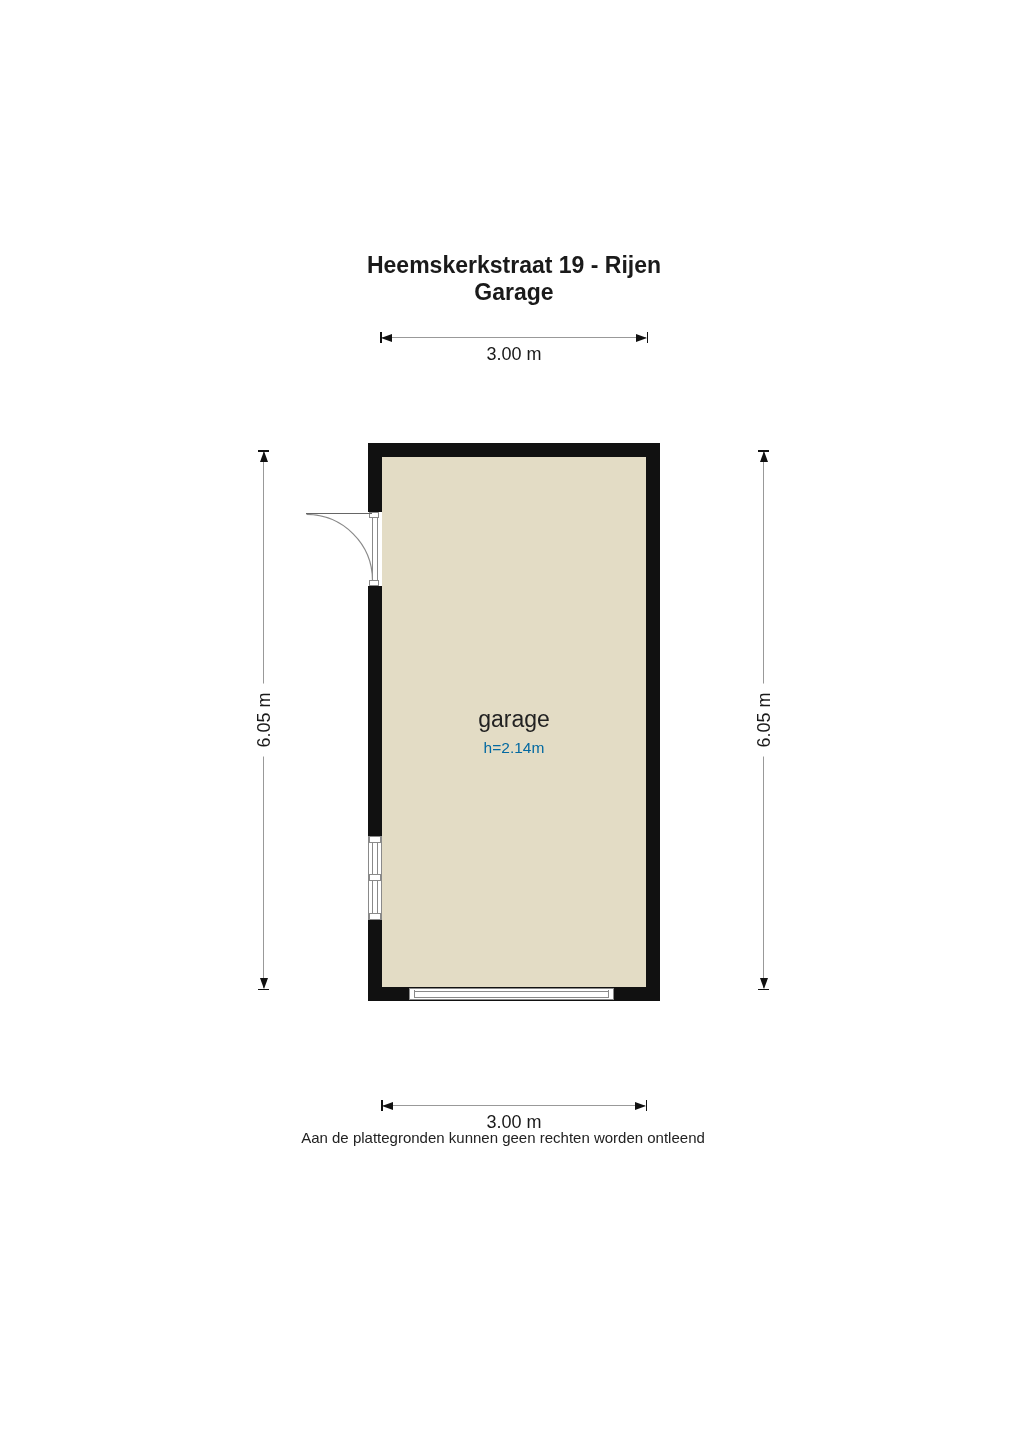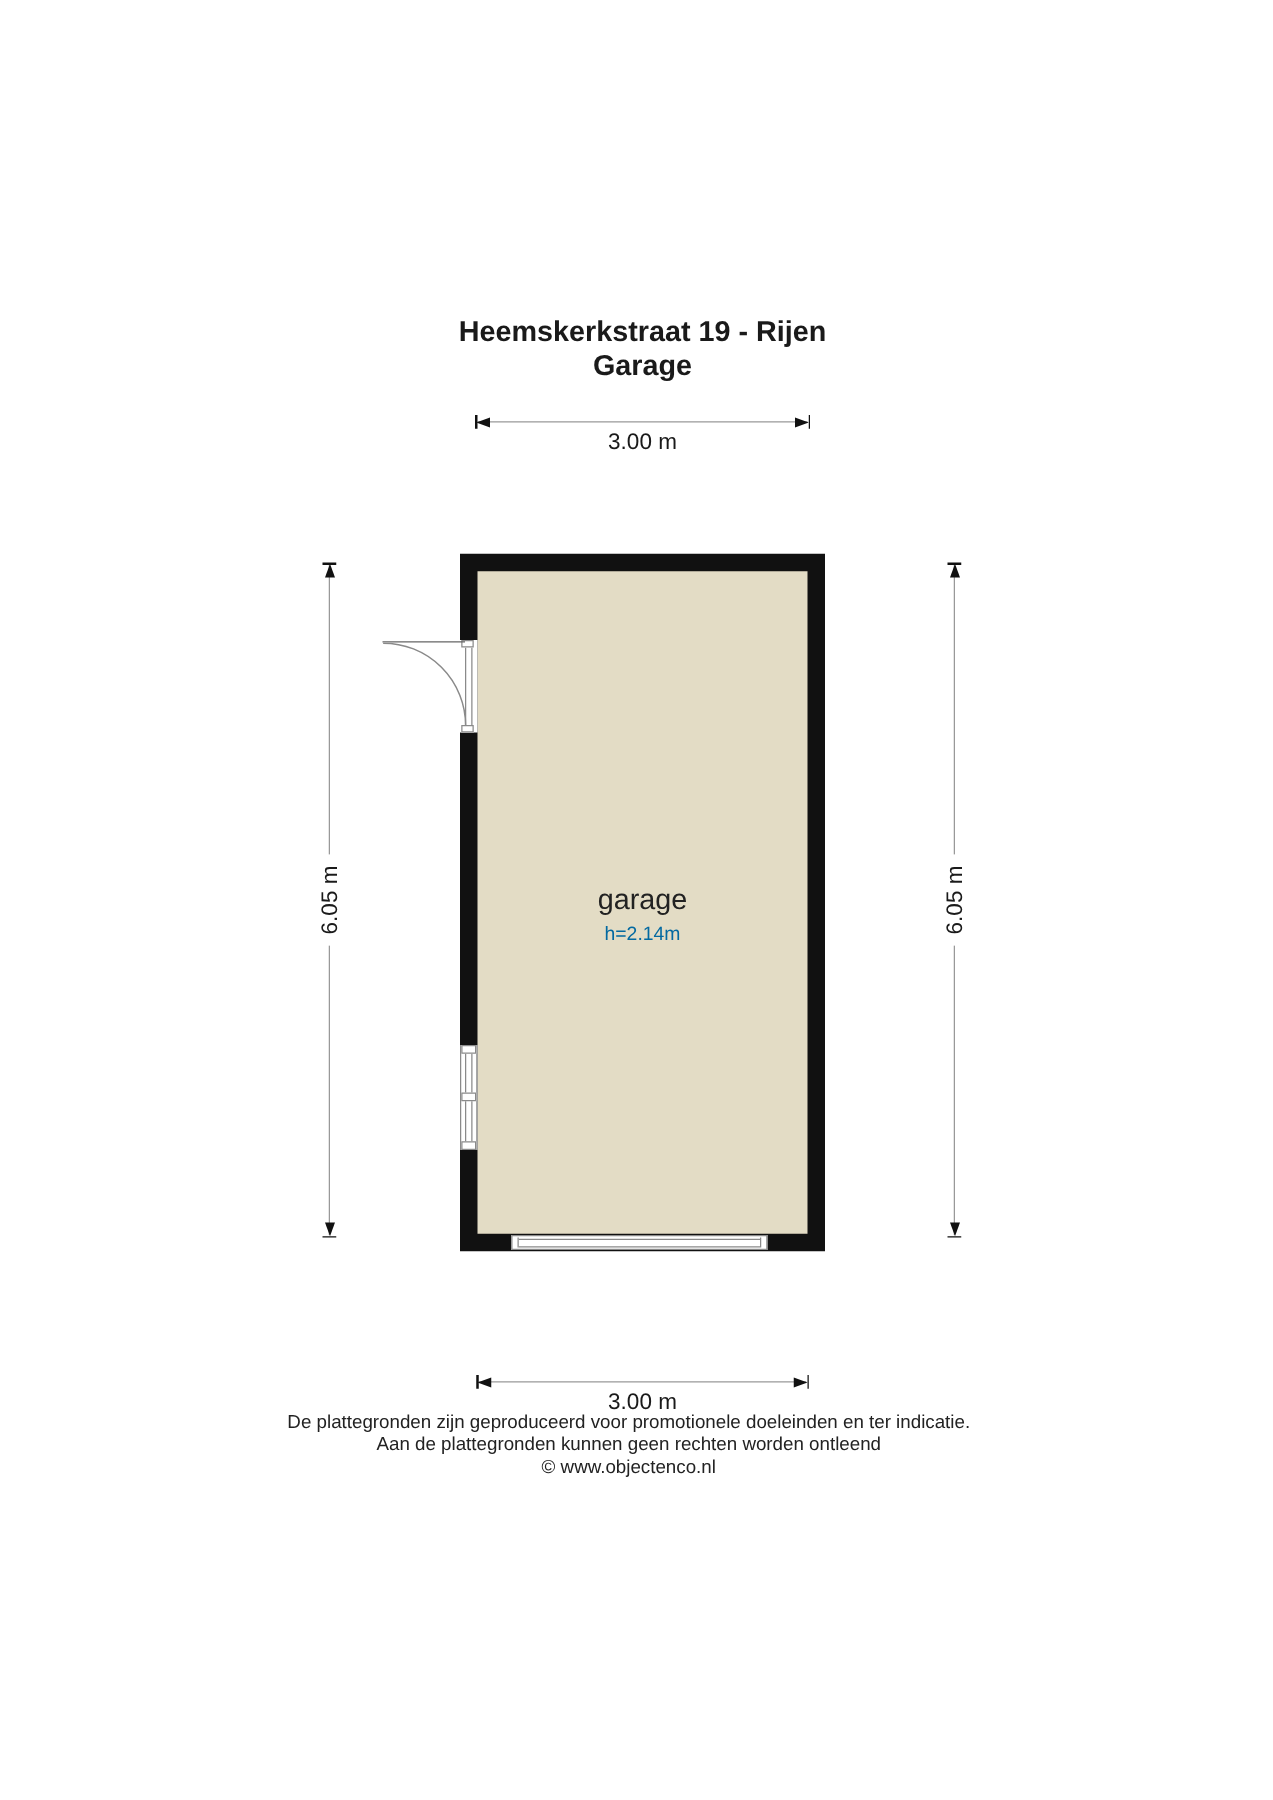--- a/index.html
+++ b/index.html
@@ -166,18 +166,16 @@
   <div class="abs dim-h" style="left:381px;top:1098px;width:266px;">
     <span class="dline"></span>
     <span class="tick l"></span>
     <span class="tick r"></span>
     <span class="arr l"></span>
     <span class="arr r"></span>
     <span class="dlabel">3.00 m</span>
   </div>
 
   <div class="abs footer-block">
-    <div>De plattegronden zijn geproduceerd voor promotionele doeleinden en ter indicatie.</div>
     <div>Aan de plattegronden kunnen geen rechten worden ontleend</div>
-    <div>© www.objectenco.nl</div>
   </div>
 
 </div>
 
 </body></html>

